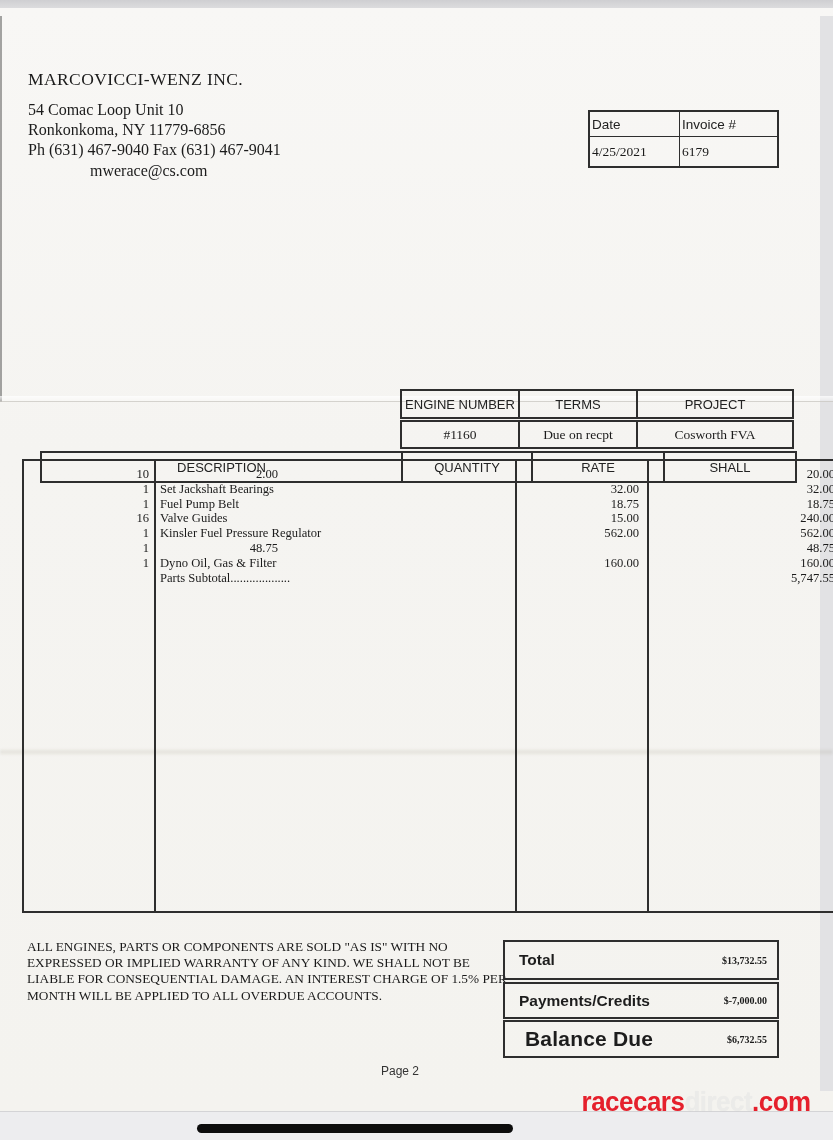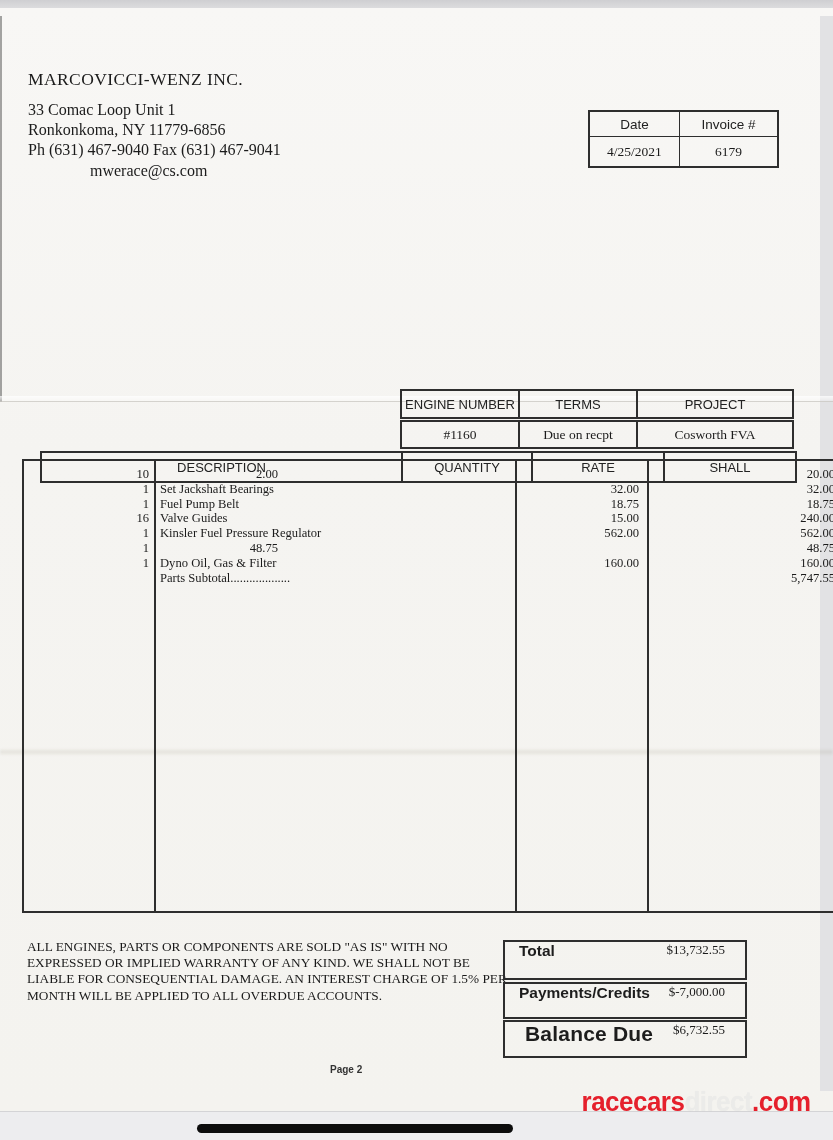--- a/index.html
+++ b/index.html
@@ -25,21 +25,21 @@
   
   .company-name { left:28px; top:61px; font-size:17.5px; letter-spacing:.4px; }
   .addr1 { left:28px; top:93px;  font-size:16px; }
   .addr2 { left:28px; top:113px; font-size:16px; }
   .addr3 { left:28px; top:133px; font-size:16px; }
   .email { left:90px; top:154px; font-size:16px; }
 
   
   .date-table { left:588px; top:102px; width:191px; border:2px solid #2e2e2e;
     display:grid; grid-template-columns:89px 1fr; }
-  .date-table .cell { padding:5px 2px 4px; text-align:center; }
+  .date-table .cell { padding:5px 2px 4px; text-align:left; }
   .date-table .hdr { font-family:"Liberation Sans", sans-serif; font-size:13.5px; color:#222; }
   .date-table .val { font-family:"Liberation Serif", serif; font-size:13.5px; border-top:1.8px solid #2e2e2e; padding:7px 2px 6px; }
   .date-table .c2 { border-left:1.8px solid #2e2e2e; }
 
   
   .billto { left:59px; top:192px; width:350px; height:152px; border:2px solid #2e2e2e; }
   .billto-hdr { height:29px; border-bottom:1.5px solid #2e2e2e; padding:6px 0 0 13px;
     font-family:"Liberation Sans", sans-serif; font-size:13.5px; color:#222; }
   .billto-body { padding:5px 8px; font-size:13px; line-height:15.2px; }
 
@@ -63,31 +63,31 @@
   .item-row { display:flex; height:14.8px; line-height:14.8px; font-size:12.6px; }
   .item-row .qty    { width:130px; text-align:right; padding-right:5px; }
   .item-row .desc   { width:361px; text-align:left;  padding-left:6px; overflow:hidden; white-space:nowrap; }
   .item-row .rate   { width:132px; text-align:right; padding-right:8px; }
   .item-row .amount { flex:1;      text-align:right; padding-right:11px; }
 
   
   .disclaimer { left:27px; top:931px; width:480px; font-size:13.3px; line-height:16.2px; color:#1a1a1a; }
 
   
-  .total-box { left:503px; width:244px; border:2px solid #2e2e2e; display:flex; background:transparent; }
+  .total-box { left:503px; width:276px; border:2px solid #2e2e2e; display:flex; align-items:center; background:transparent; }
   .tb1 { top:932px; height:40px; }
   .tb2 { top:974px; height:37px; }
   .tb3 { top:1012px; height:38px; }
   .total-label { font-family:"Liberation Sans", sans-serif; font-weight:bold; font-size:15.5px; color:#1d1d1d; padding-left:14px; }
   .tb3 .total-label { font-size:21px; padding-left:20px; letter-spacing:.2px; }
-  .total-value { margin-left:auto; font-size:13px; padding-right:20px; }
-
-  
-  .page-label { left:330px; top:1056px; width:140px; text-align:left;
-    font-family:"Liberation Sans", sans-serif; font-size:10px; font-weight:700; color:#333; }
+  .total-value { margin-left:auto; font-size:10px; padding-right:10px;font-weight:bold; }
+
+  
+  .page-label { left:330px; top:1056px; width:140px; text-align:center;
+    font-family:"Liberation Sans", sans-serif; font-size:12px; font-weight:400; color:#333; }
   .bottom-strip { position:absolute; left:0; top:1111px; width:833px; height:29px;
     background:#ededef; border-top:1px solid rgba(0,0,0,.10); }
   .home-indicator { position:absolute; left:197px; top:1124px; width:316px; height:9px;
     border-radius:5px; background:#0c0c0c; }
   .watermark { position:absolute; right:22px; top:1087px;
     font-family:"Liberation Sans", sans-serif; font-weight:bold; font-size:27px;
     letter-spacing:-0.5px; transform:scaleX(.96); transform-origin:right; white-space:nowrap; }
   .wm-red { color:#e5202c; }
   .wm-light { color:#ebebe9; text-shadow:0 0 1px rgba(0,0,0,.05); }
 </style>
@@ -97,21 +97,21 @@
 <div class="screen">
   <div class="top-strip"></div>
 
   <div class="paper">
     <div class="left-edge"></div>
     <div class="right-band"></div>
     <div class="fold-1"></div>
     <div class="fold-2"></div>
 
     <div class="abs serif company-name">MARCOVICCI-WENZ INC.</div>
-    <div class="abs serif addr1">33 Comac Loop   Unit 1</div>
+    <div class="abs serif addr1">54 Comac Loop   Unit 10</div>
     <div class="abs serif addr2">Ronkonkoma, NY  11779-6856</div>
     <div class="abs serif addr3">Ph (631) 467-9040  Fax (631) 467-9041</div>
     <div class="abs serif email">mwerace@cs.com</div>
 
     <div class="abs date-table">
       <div class="cell hdr">Date</div>
       <div class="cell hdr c2">Invoice #</div>
       <div class="cell val">4/25/2021</div>
       <div class="cell val c2">6179</div>
     </div>

